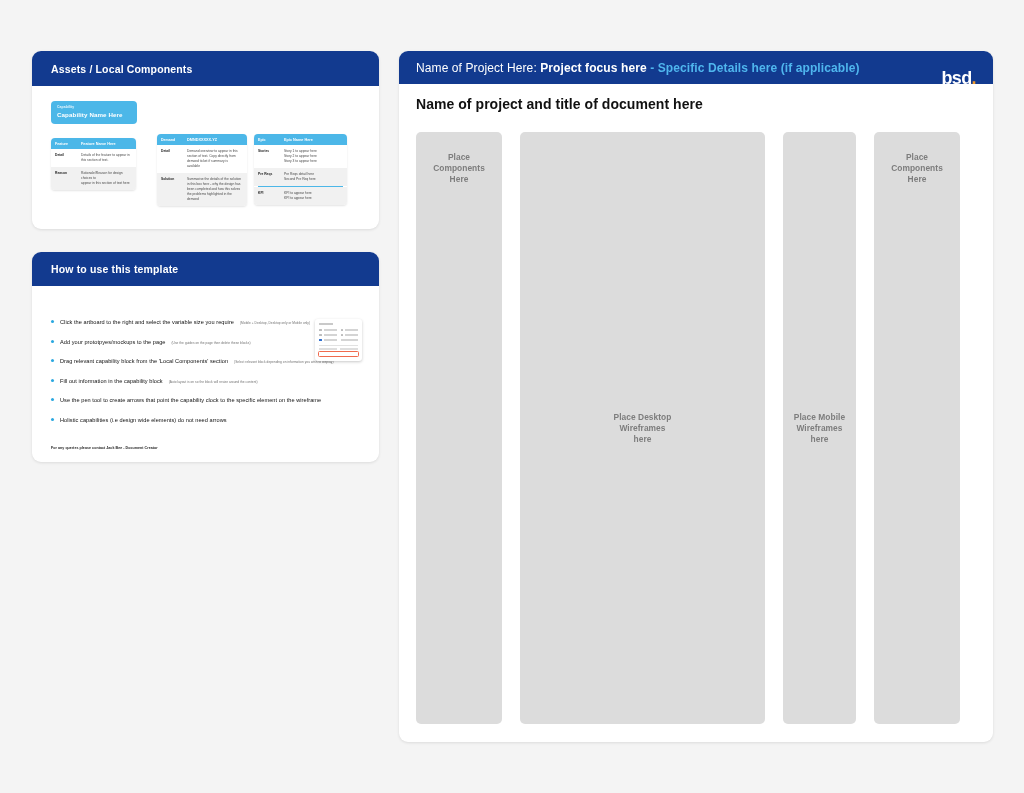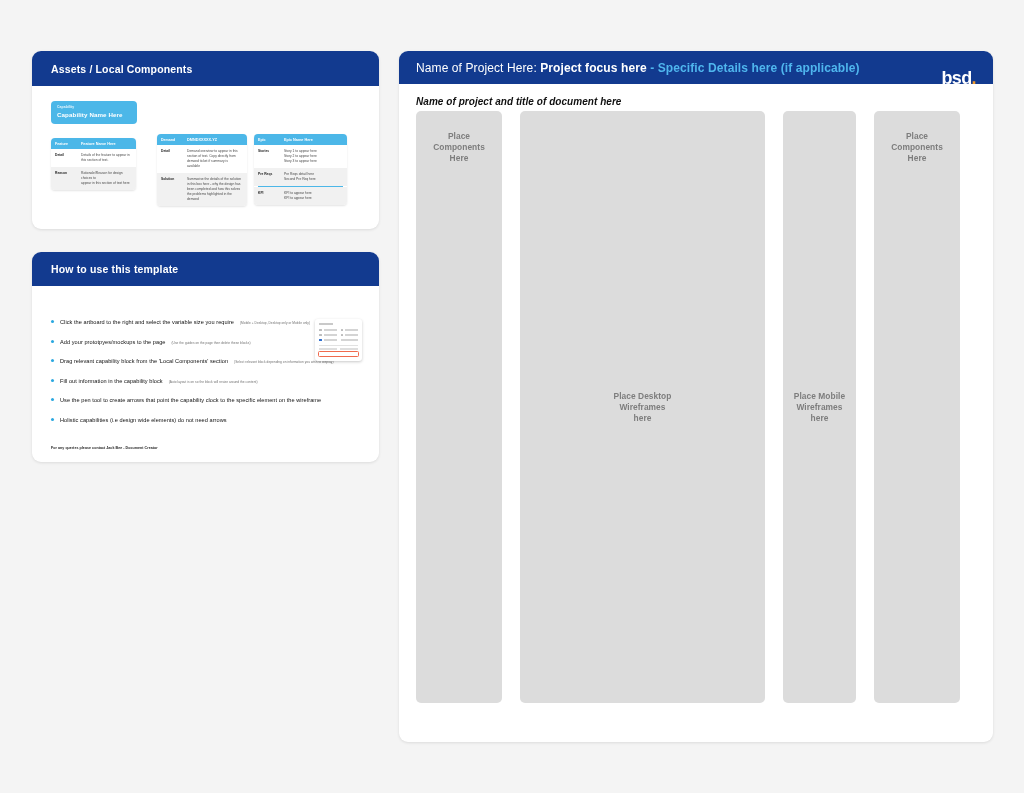--- a/index.html
+++ b/index.html
@@ -207,26 +207,25 @@
     font-weight: bold;
     color: #ffffff;
     letter-spacing: -0.6px;
     line-height: 18px;
     margin-top: 21px;
   }
   .logo .dot { color: #f09a2b; }
 
   .board-body { padding: 12px 17px 0 17px; }
   .board-subtitle {
-    font-size: 10px;
+    font-size: 14px;
     font-weight: bold;
     color: #111111;
     letter-spacing: 0.05px;
-    margin-bottom: 4px;
-    font-style: italic;
+    margin-bottom: 20px;
   }
 
   .columns { display: flex; gap: 18px; }
   .drop-col {
     background: #dcdcdc;
     border-radius: 5px;
     display: flex;
     justify-content: center;
   }
   .drop-label {

